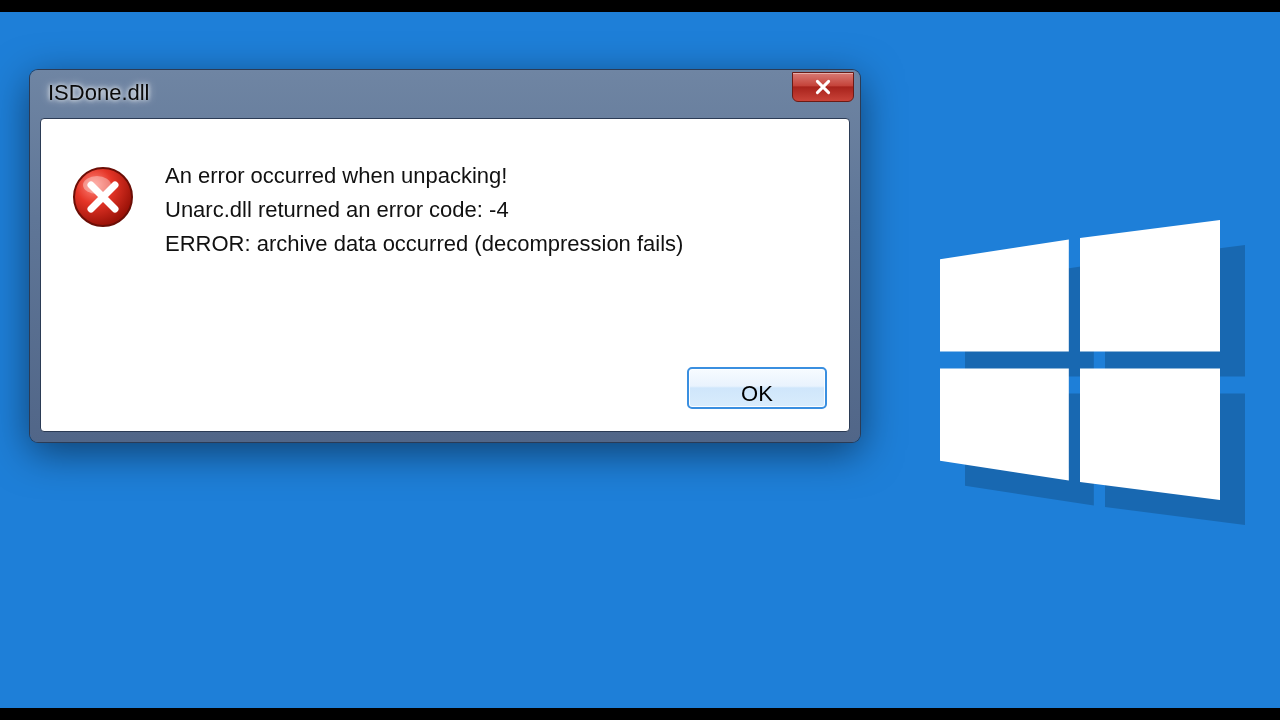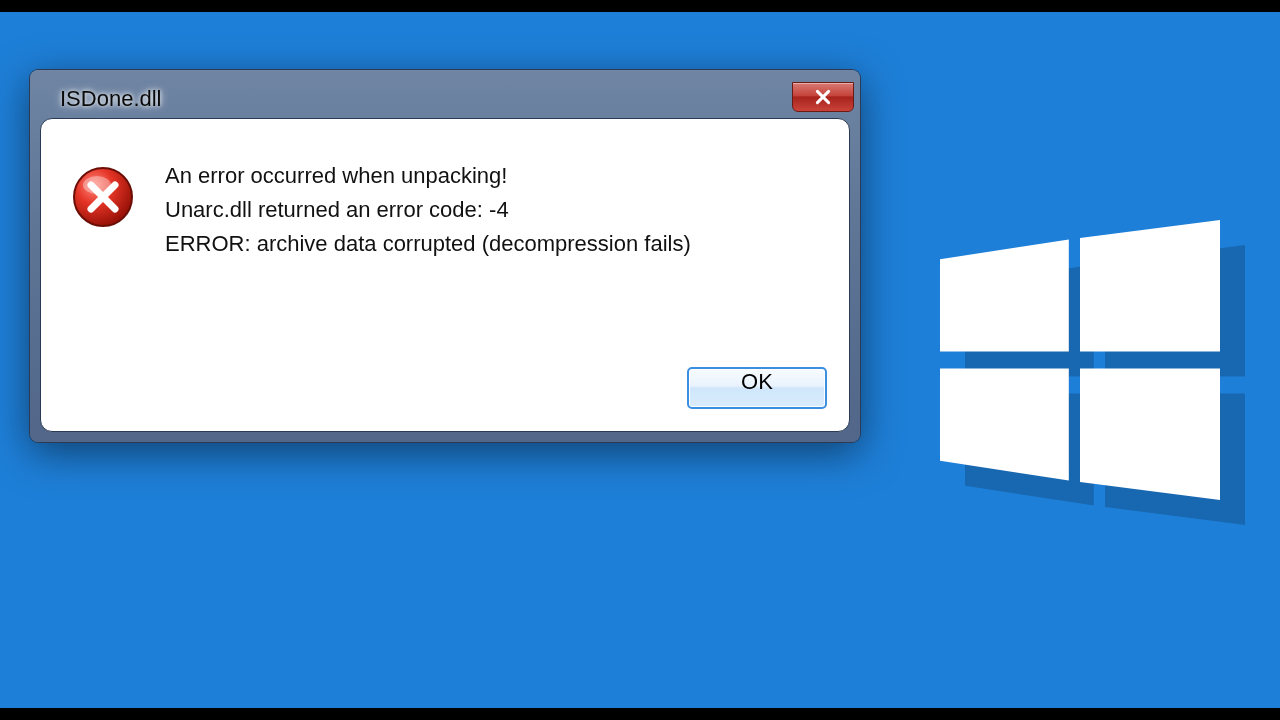--- a/index.html
+++ b/index.html
@@ -32,24 +32,23 @@
     top: 70px;
     width: 830px;
     border-radius: 8px;
     padding: 10px 10px 10px 10px;
     background: linear-gradient(#6f85a3, #5f7697 40%, #516688);
     box-shadow: 0 0 0 1px #2b3b55, 0 10px 40px rgba(0,0,0,0.5);
   }
   .titlebar {
     height: 38px;
     display: flex;
-    align-items: flex-end;
+    align-items: flex-start;
     justify-content: space-between;
     padding: 0 0 6px 8px;
-    margin-left: 12px;
   }
   .titlebar-title {
     color: #0a0a0a;
     font-size: 22px;
     text-shadow: 0 0 8px rgba(255,255,255,0.9), 0 0 4px rgba(255,255,255,0.9);
   }
   .close-btn {
     width: 62px;
     height: 30px;
     margin-top: -8px;
@@ -61,21 +60,21 @@
     display: flex;
     align-items: center;
     justify-content: center;
     cursor: pointer;
   }
   .close-btn svg { width: 18px; height: 18px; }
 
   .dialog-body {
     background: #ffffff;
     border: 1px solid #2b3b55;
-    border-radius: 12px;
+    border-radius: 4px;
     padding: 0;
   }
 
   .content-area {
     display: flex;
     padding: 40px 30px 30px 30px;
     gap: 30px;
     align-items: flex-start;
     min-height: 230px;
   }
@@ -102,21 +101,21 @@
   .ok-btn {
     min-width: 140px;
     height: 42px;
     font-size: 22px;
     color: #000;
     background: linear-gradient(#f7fbff, #e9f3fd 45%, #cfe6fb 50%, #d9ecfc);
     border: 2px solid #3a8fe0;
     border-radius: 5px;
     box-shadow: inset 0 0 0 1px rgba(255,255,255,0.9);
     cursor: pointer;
-    display:flex; align-items:flex-start; justify-content:center;
+    display:flex; align-items:flex-end; justify-content:center;
   }
 
   
   .bar-top, .bar-bottom {
     position: absolute; left:0; right:0; height: 12px; background:#000;
   }
   .bar-top { top:0; }
   .bar-bottom { bottom:0; }
 </style>
 </head>
@@ -158,21 +157,21 @@
             </radialGradient>
           </defs>
           <circle cx="32" cy="32" r="29" fill="url(#rg)" stroke="#6b0e06" stroke-width="2"></circle>
           <ellipse cx="26" cy="20" rx="14" ry="9" fill="rgba(255,255,255,0.35)"></ellipse>
           <path d="M20 20 L44 44 M44 20 L20 44" stroke="#ffffff" stroke-width="7" stroke-linecap="round"></path>
         </svg>
       </div>
       <div class="message">
         <div>An error occurred when unpacking!</div>
         <div>Unarc.dll returned an error code: -4</div>
-        <div>ERROR: archive data corrupted (decompression fails)</div>
+        <div>ERROR: archive data occurred (decompression fails)</div>
       </div>
     </div>
 
     <div class="button-row">
       <div class="ok-btn">
         <span>OK</span>
       </div>
     </div>
   </div>
 </div>

